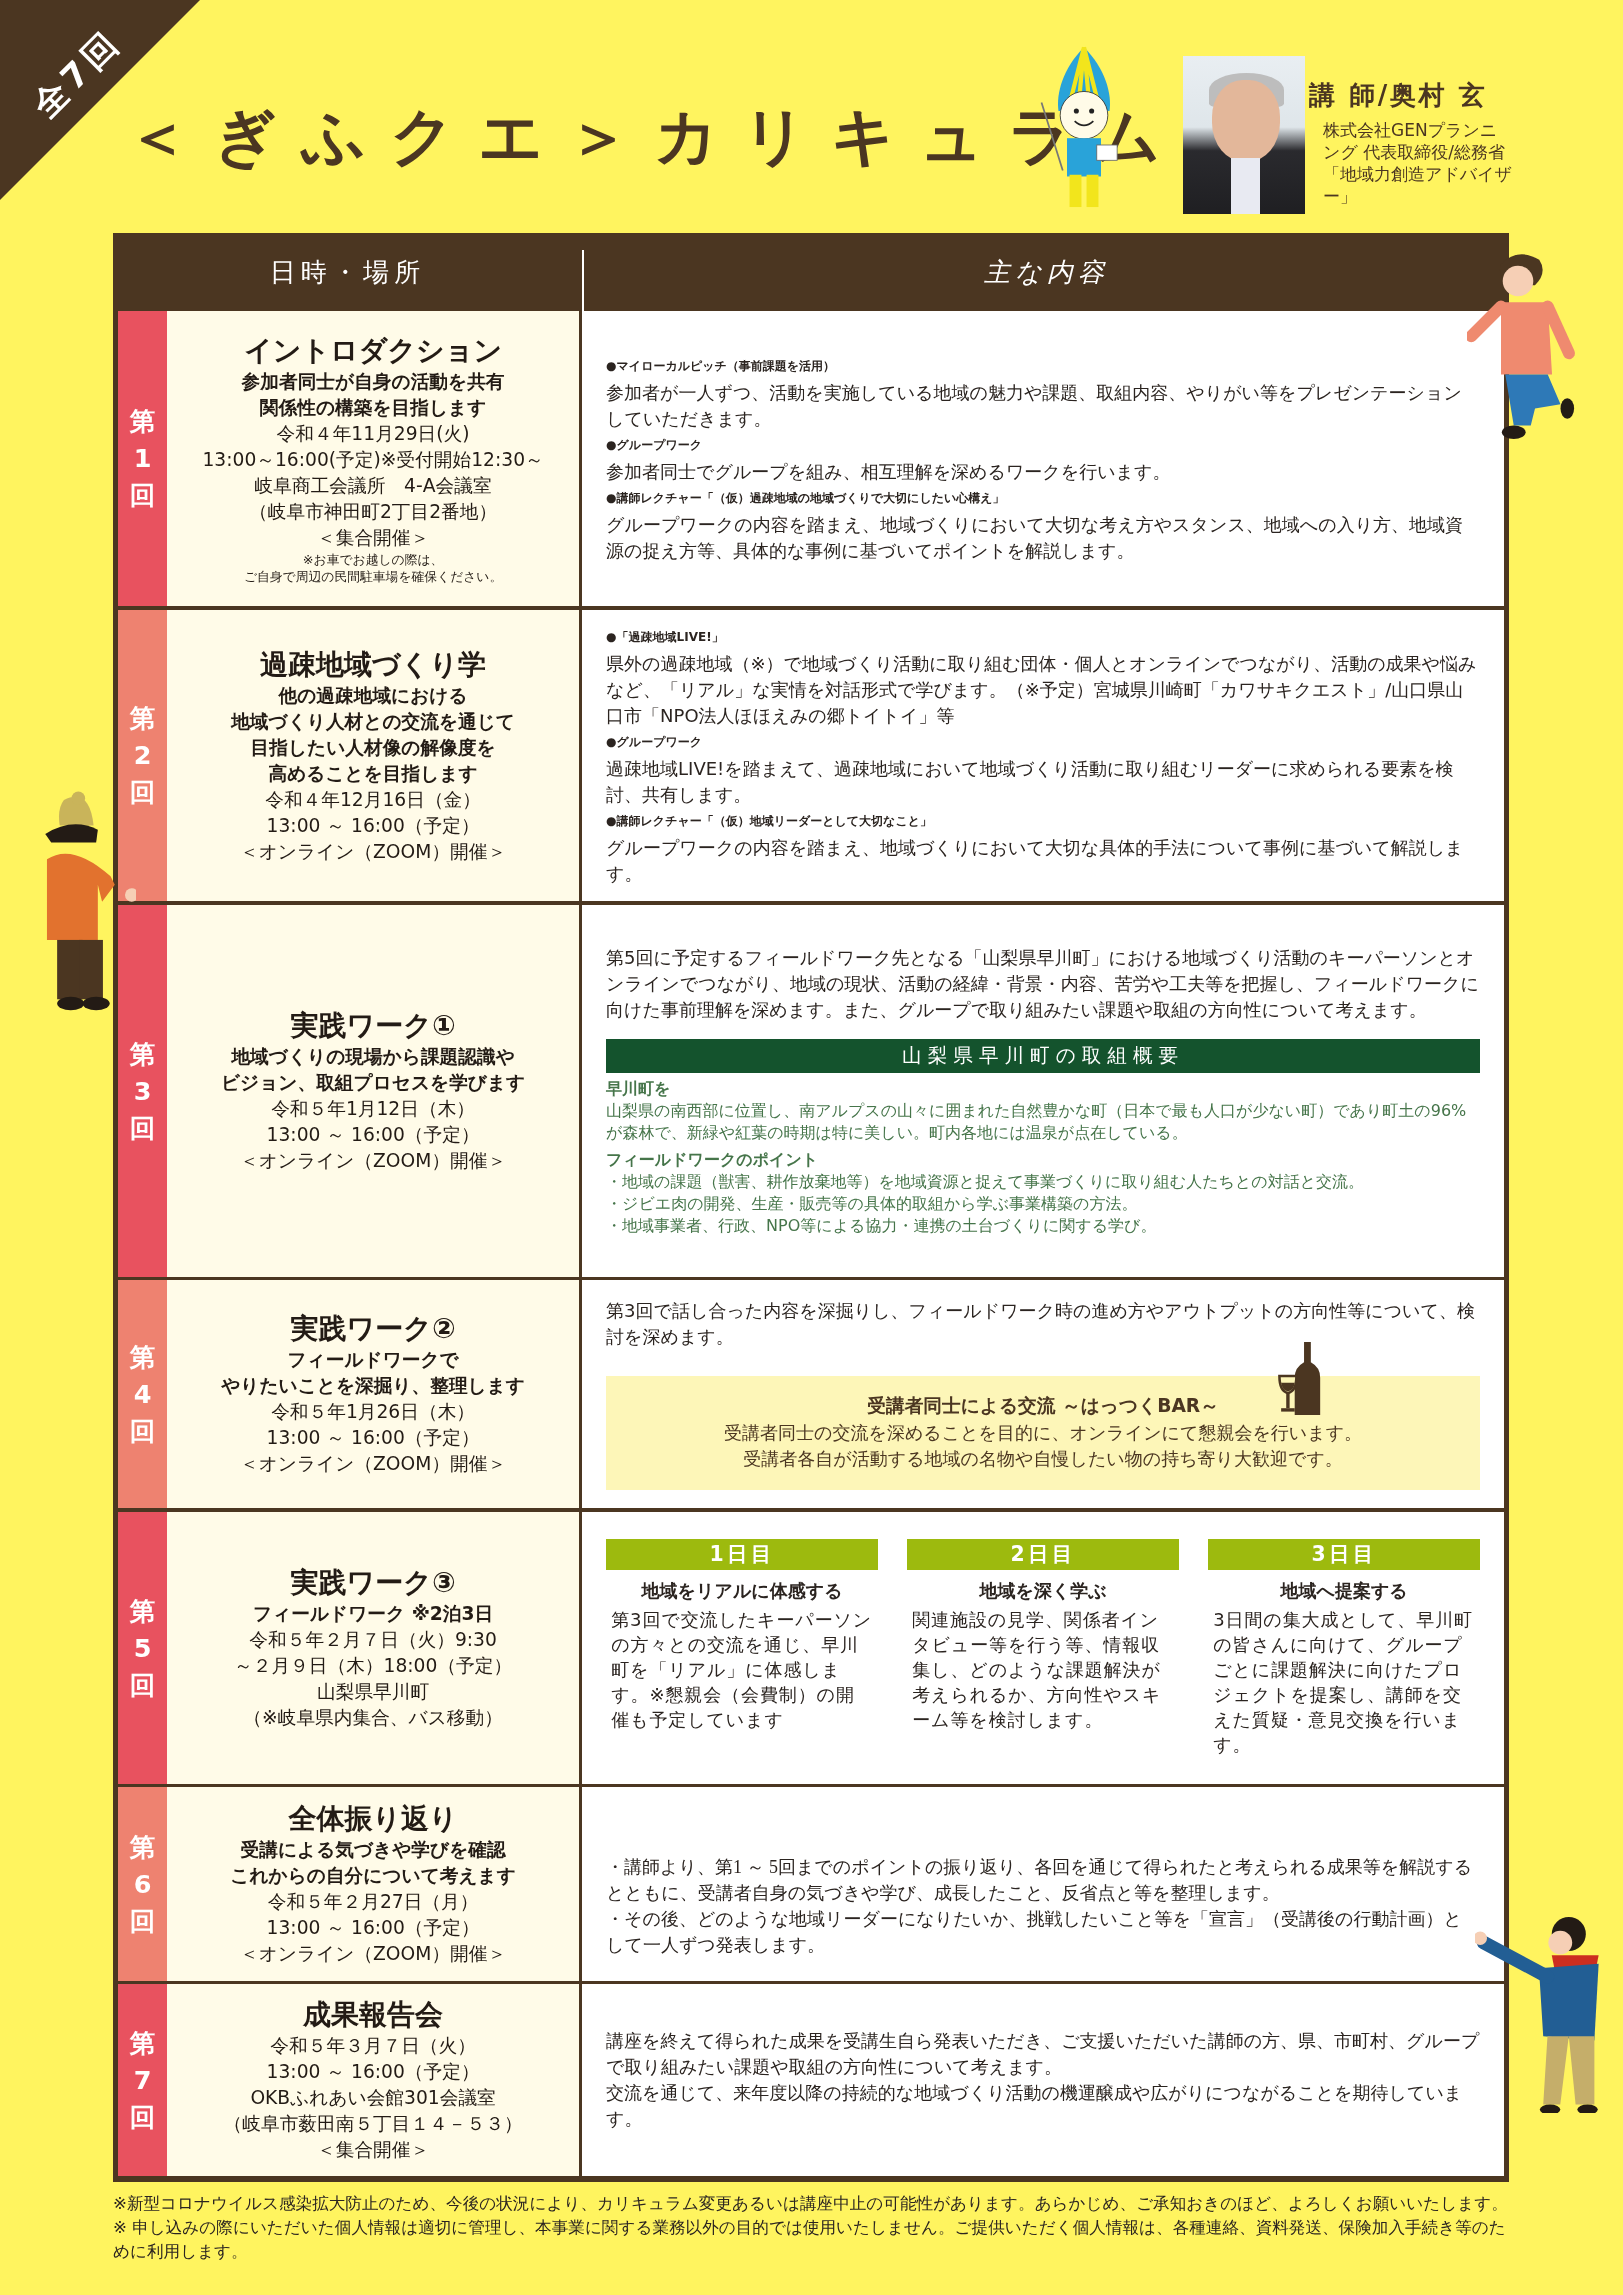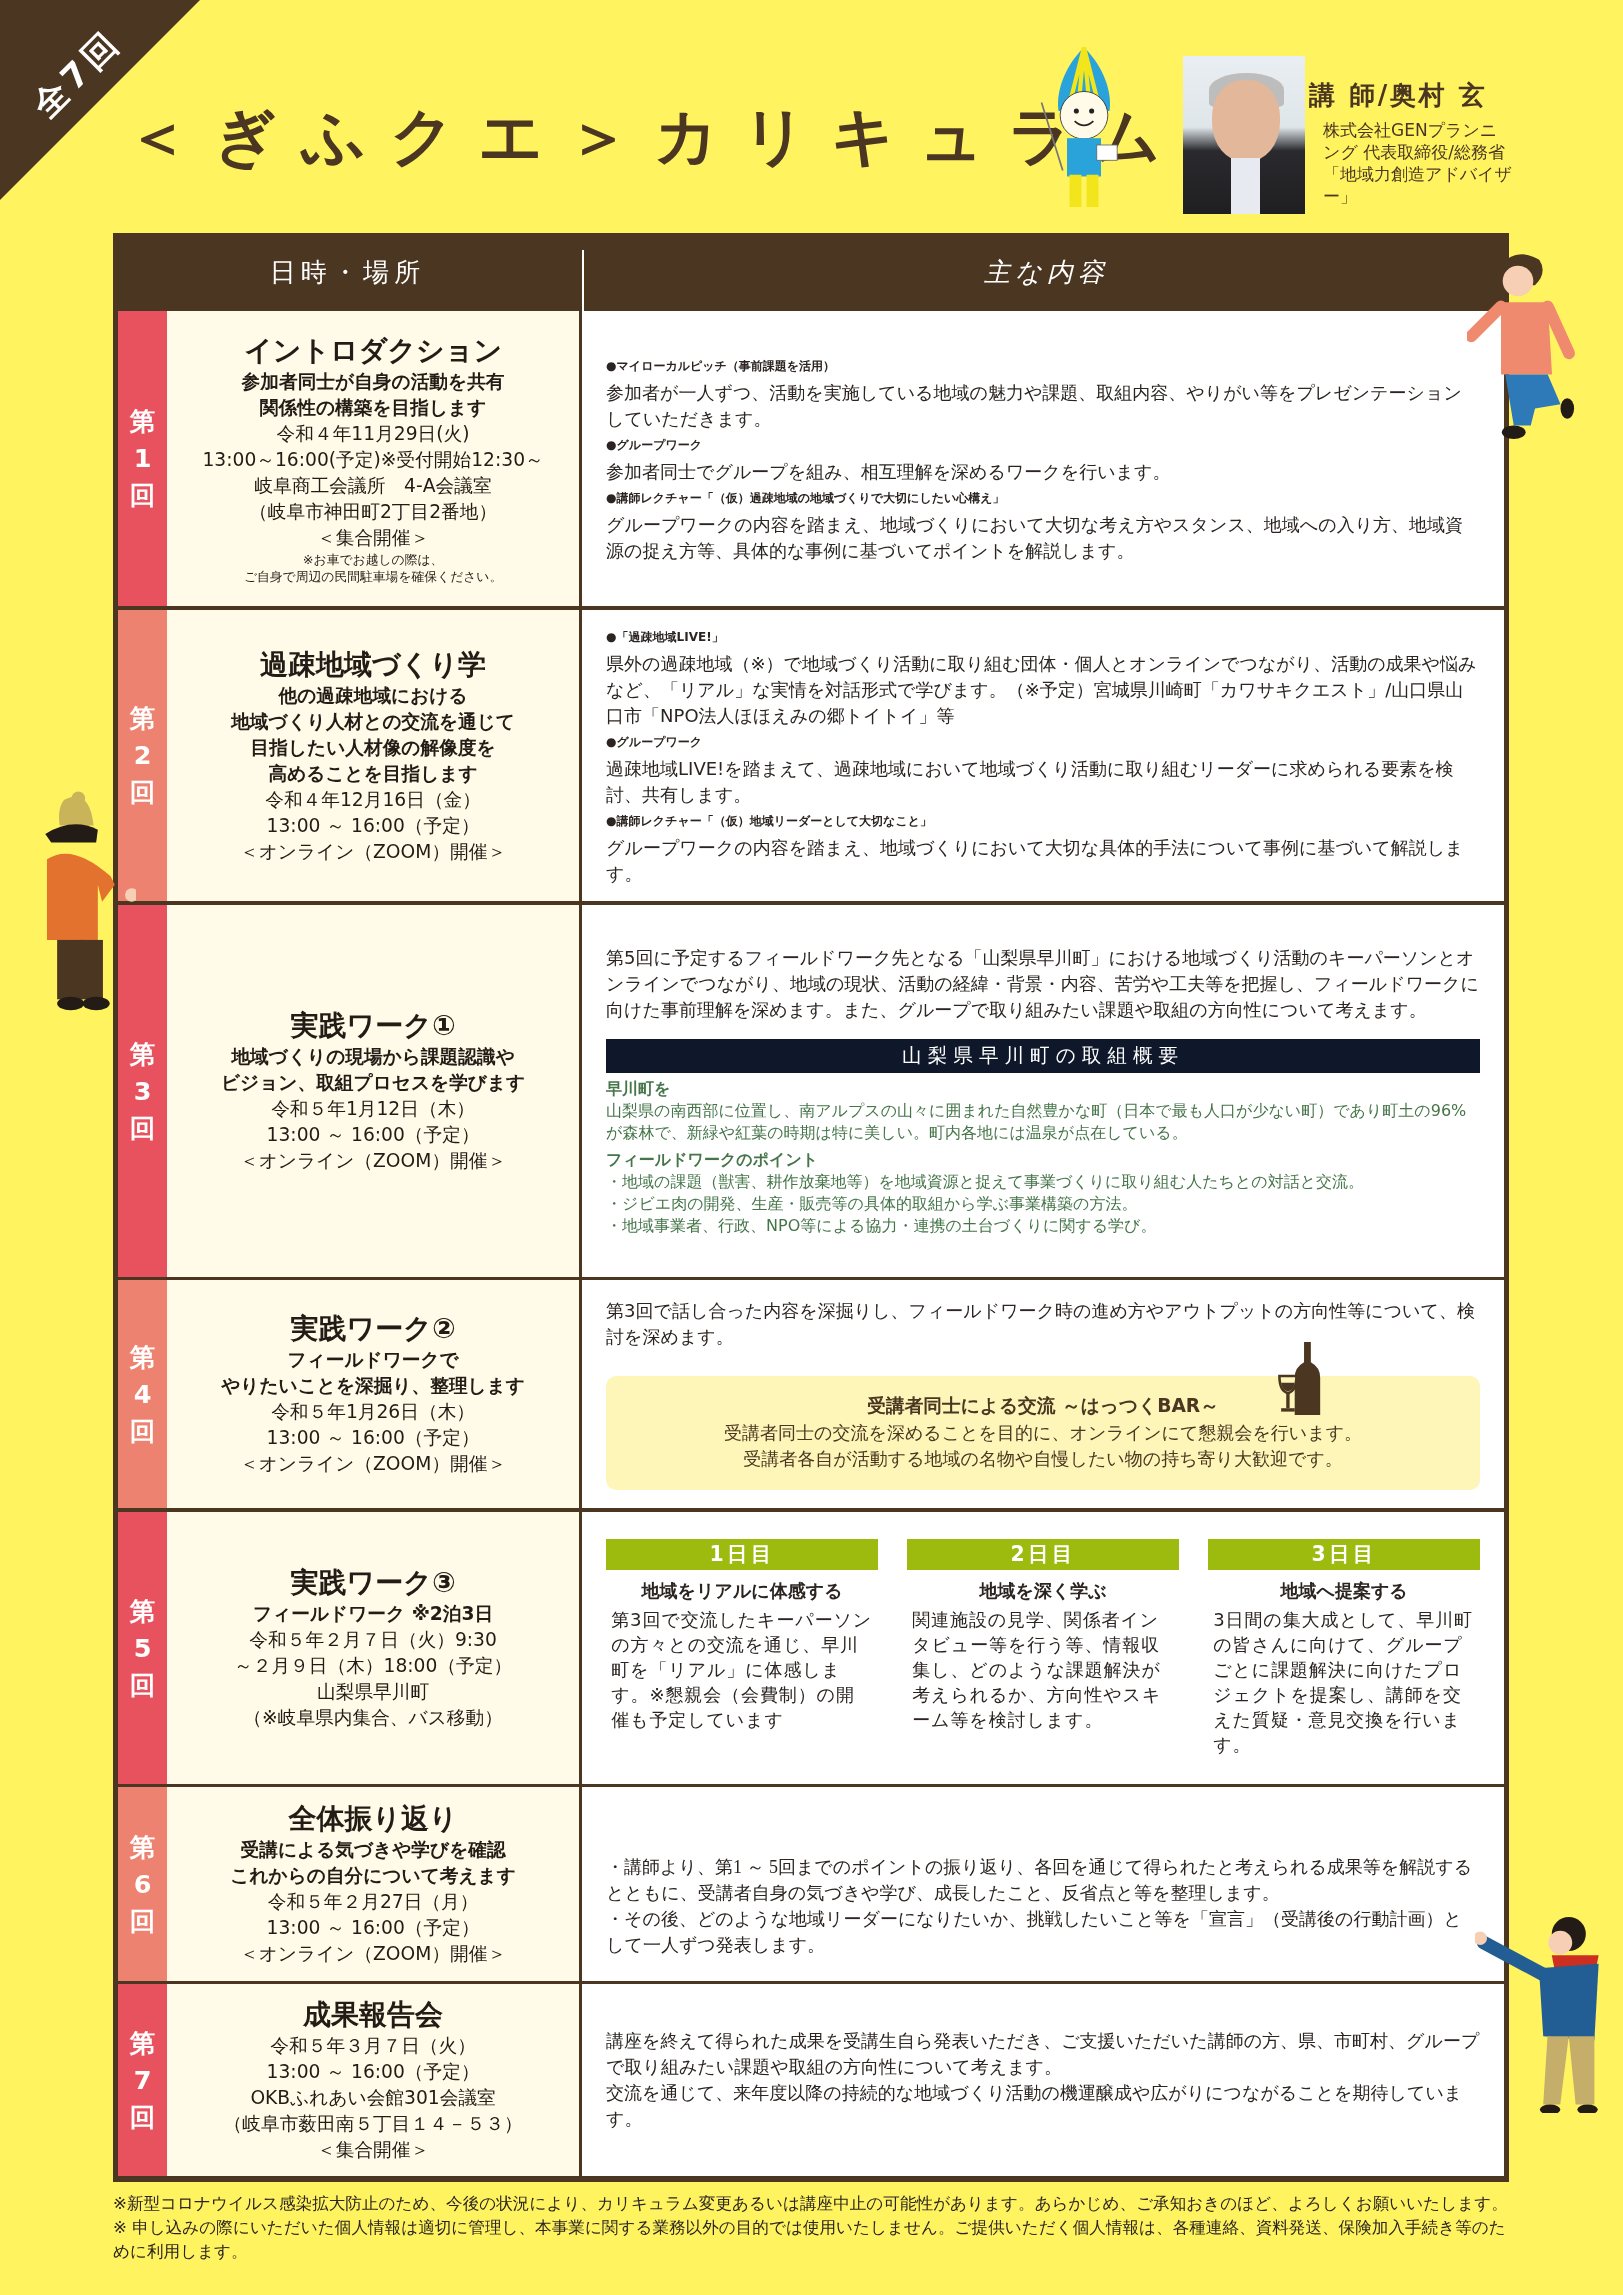--- a/index.html
+++ b/index.html
@@ -34,25 +34,25 @@
   .right { position: absolute; left: 464px; top: 0; bottom: 0; right: 0; background: #fff; padding: 0 24px 0 24px; display: flex; flex-direction: column; justify-content: center; }
 
   .s-title { font-size: 28px; font-weight: bold; color: #231b15; line-height: 36px; }
   .s-sub { font-size: 18.7px; font-weight: bold; line-height: 26px; color: #231b15; }
   .s-info { font-size: 18.7px; line-height: 26px; color: #231b15; }
   .s-note { font-size: 12.8px; line-height: 17px; color: #231b15; }
 
   .c-head { font-size: 12px; font-weight: bold; line-height: 27px; }
   .c-text { font-size: 18px; line-height: 26px; }
 
-  .green-bar { margin-top: 15.3px; height: 34px; background: #0f172a; color: #fff; font-size: 19.6px; letter-spacing: 6px; display: flex; align-items: center; justify-content: center; }
+  .green-bar { margin-top: 15.3px; height: 34px; background: #14532d; color: #fff; font-size: 19.6px; letter-spacing: 6px; display: flex; align-items: center; justify-content: center; }
   .g-head { font-size: 16px; font-weight: bold; color: #46754a; line-height: 22px; margin-top: 5.1px; }
   .g-text { font-size: 16px; color: #46754a; line-height: 22px; }
 
-  .bar-box { position: relative; margin-top: 25.5px; background: #fdf6b8; padding: 15.3px 8.5px 18.7px; text-align: center; color: #4b3621; border-radius: 10px; }
+  .bar-box { position: relative; margin-top: 25.5px; background: #fdf6b8; padding: 15.3px 8.5px 18.7px; text-align: center; color: #4b3621; }
   .bar-title { font-size: 18.7px; font-weight: bold; line-height: 29px; }
   .bar-text { font-size: 18px; line-height: 25.5px; }
   .bottle { position: absolute; right: 153px; top: -34px; width: 51px; height: 73px; }
 
   .days { display: flex; gap: 29px; }
   .day { flex: 1; }
   .day-head { height: 31px; background: #9dba0e; color: #fff; font-size: 20.4px; font-weight: bold; display: flex; align-items: center; justify-content: center; letter-spacing: 3.4px; }
   .day-title { text-align: center; font-size: 18px; font-weight: bold; line-height: 25.5px; margin: 8.5px 0 3.4px; }
   .day-text { font-size: 18px; line-height: 25px; padding: 0 5.1px; letter-spacing: 0.9px; }
 

